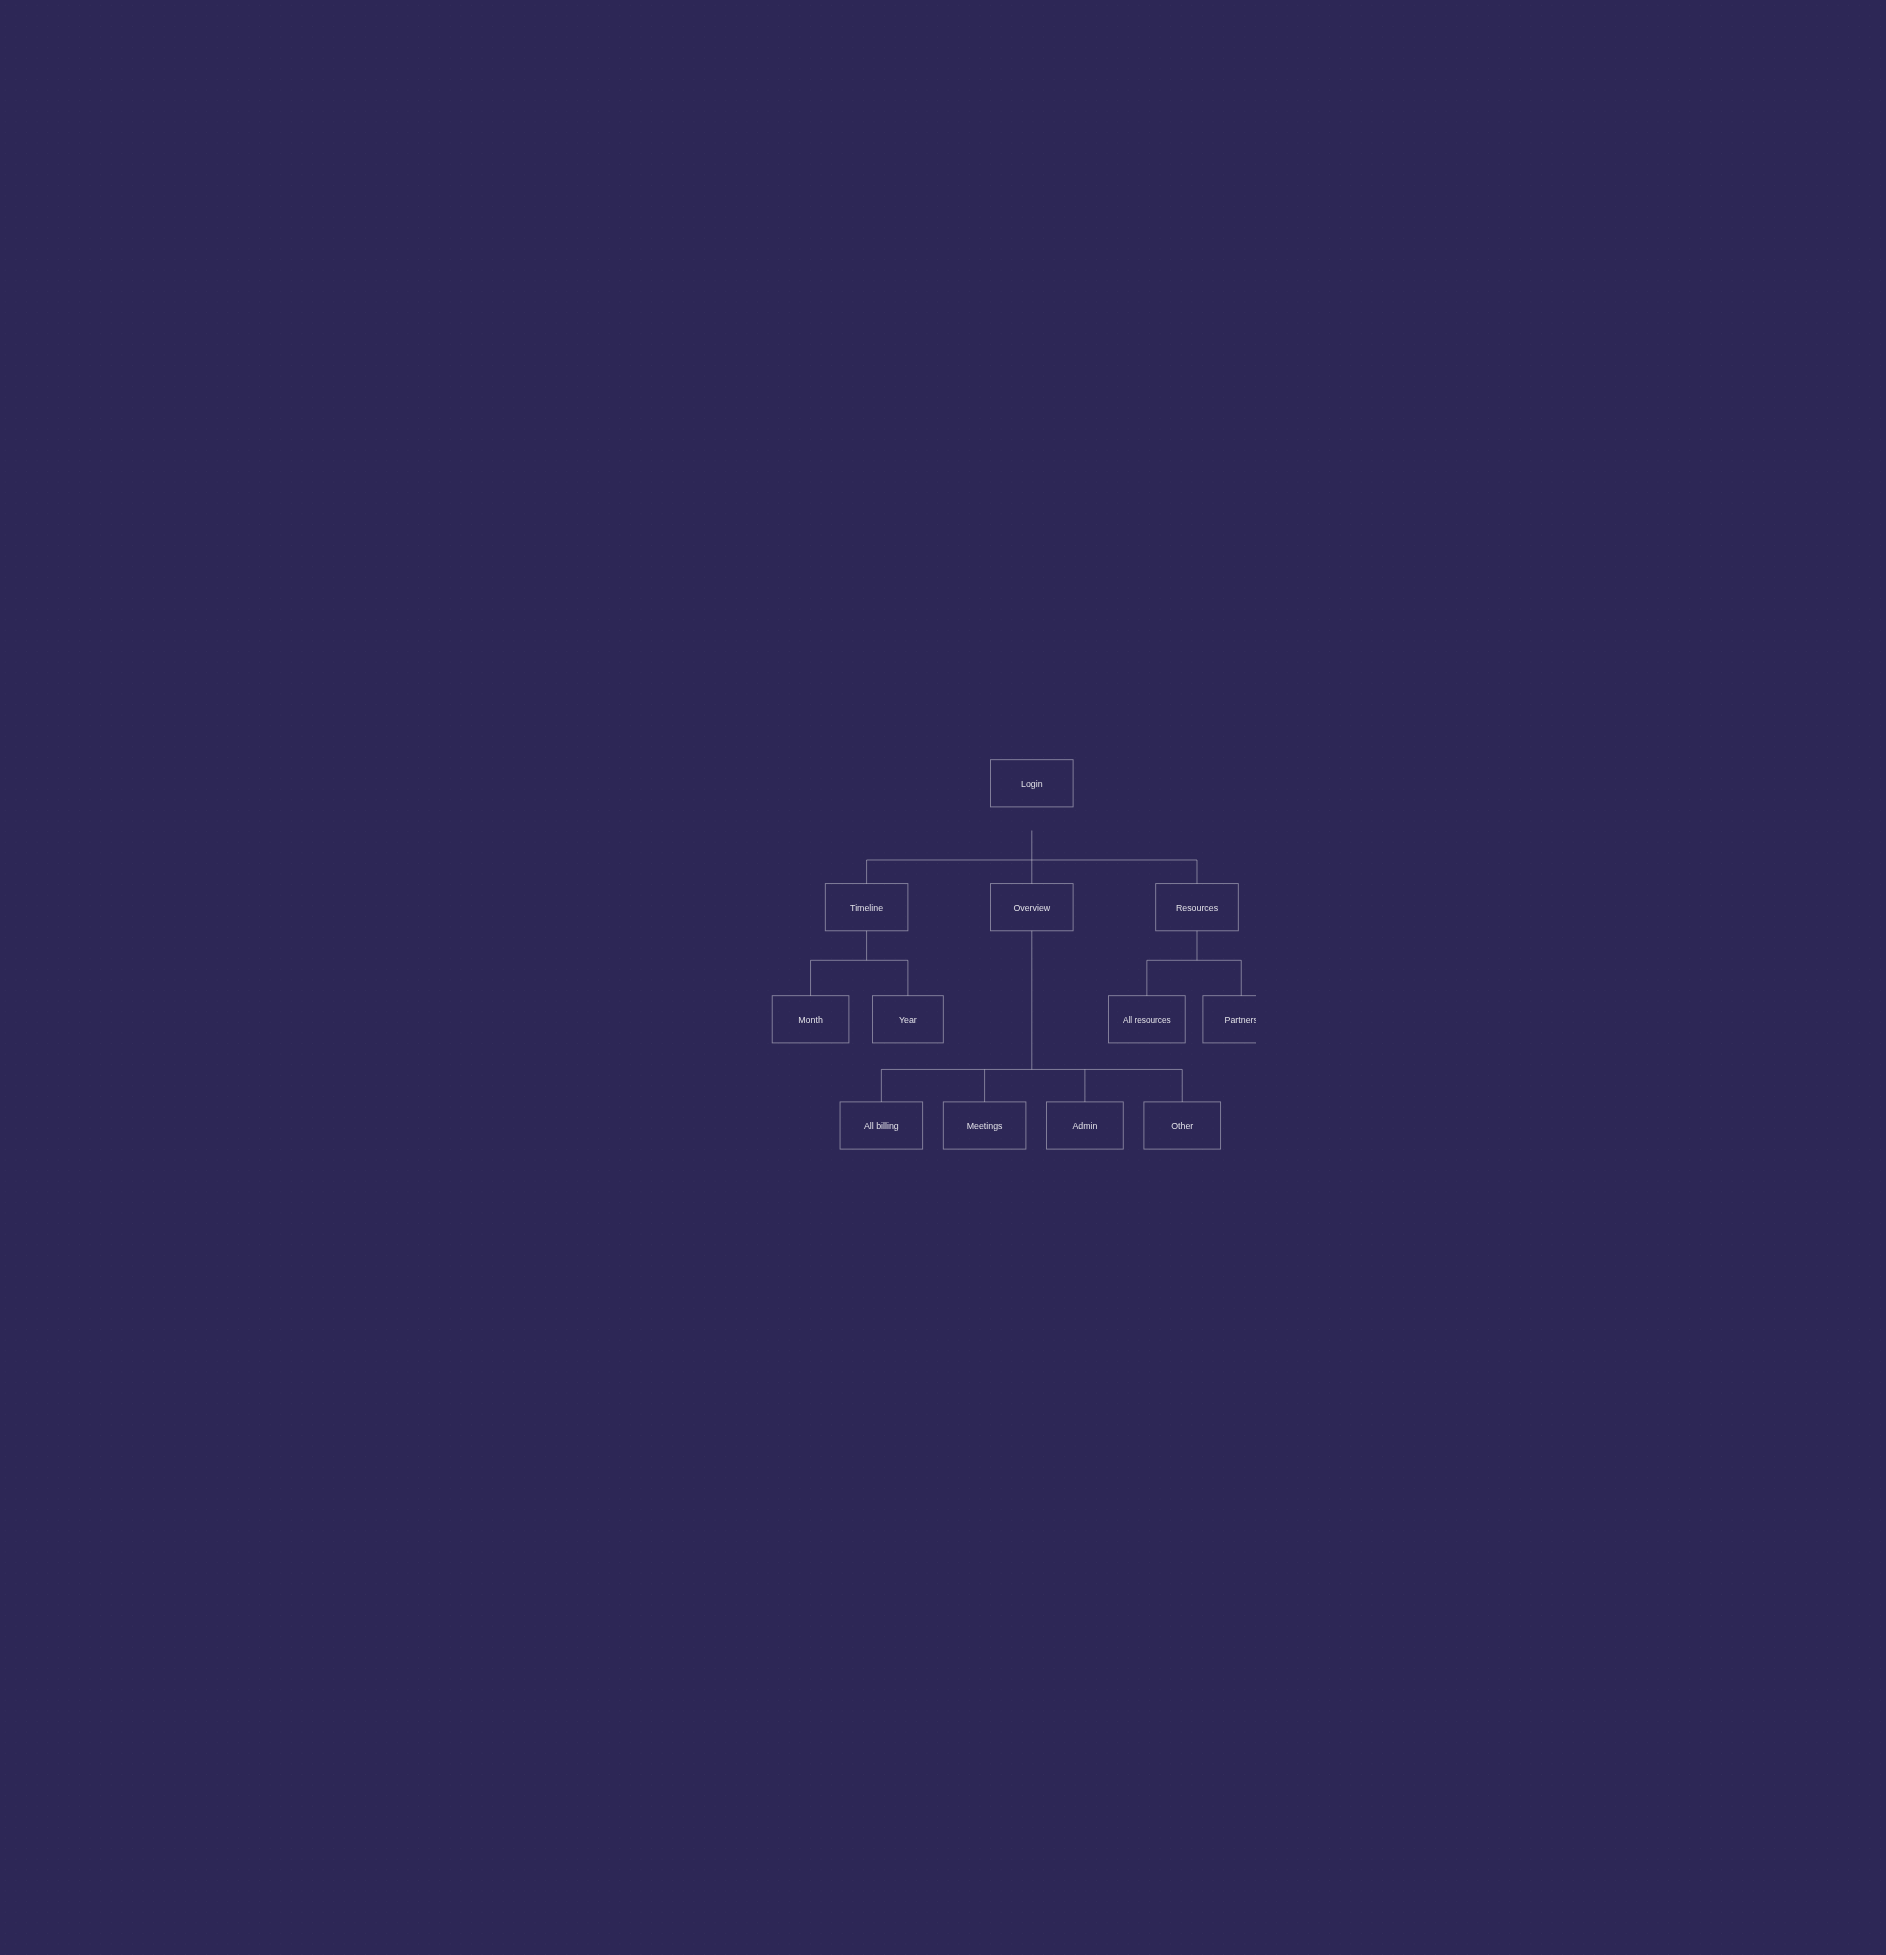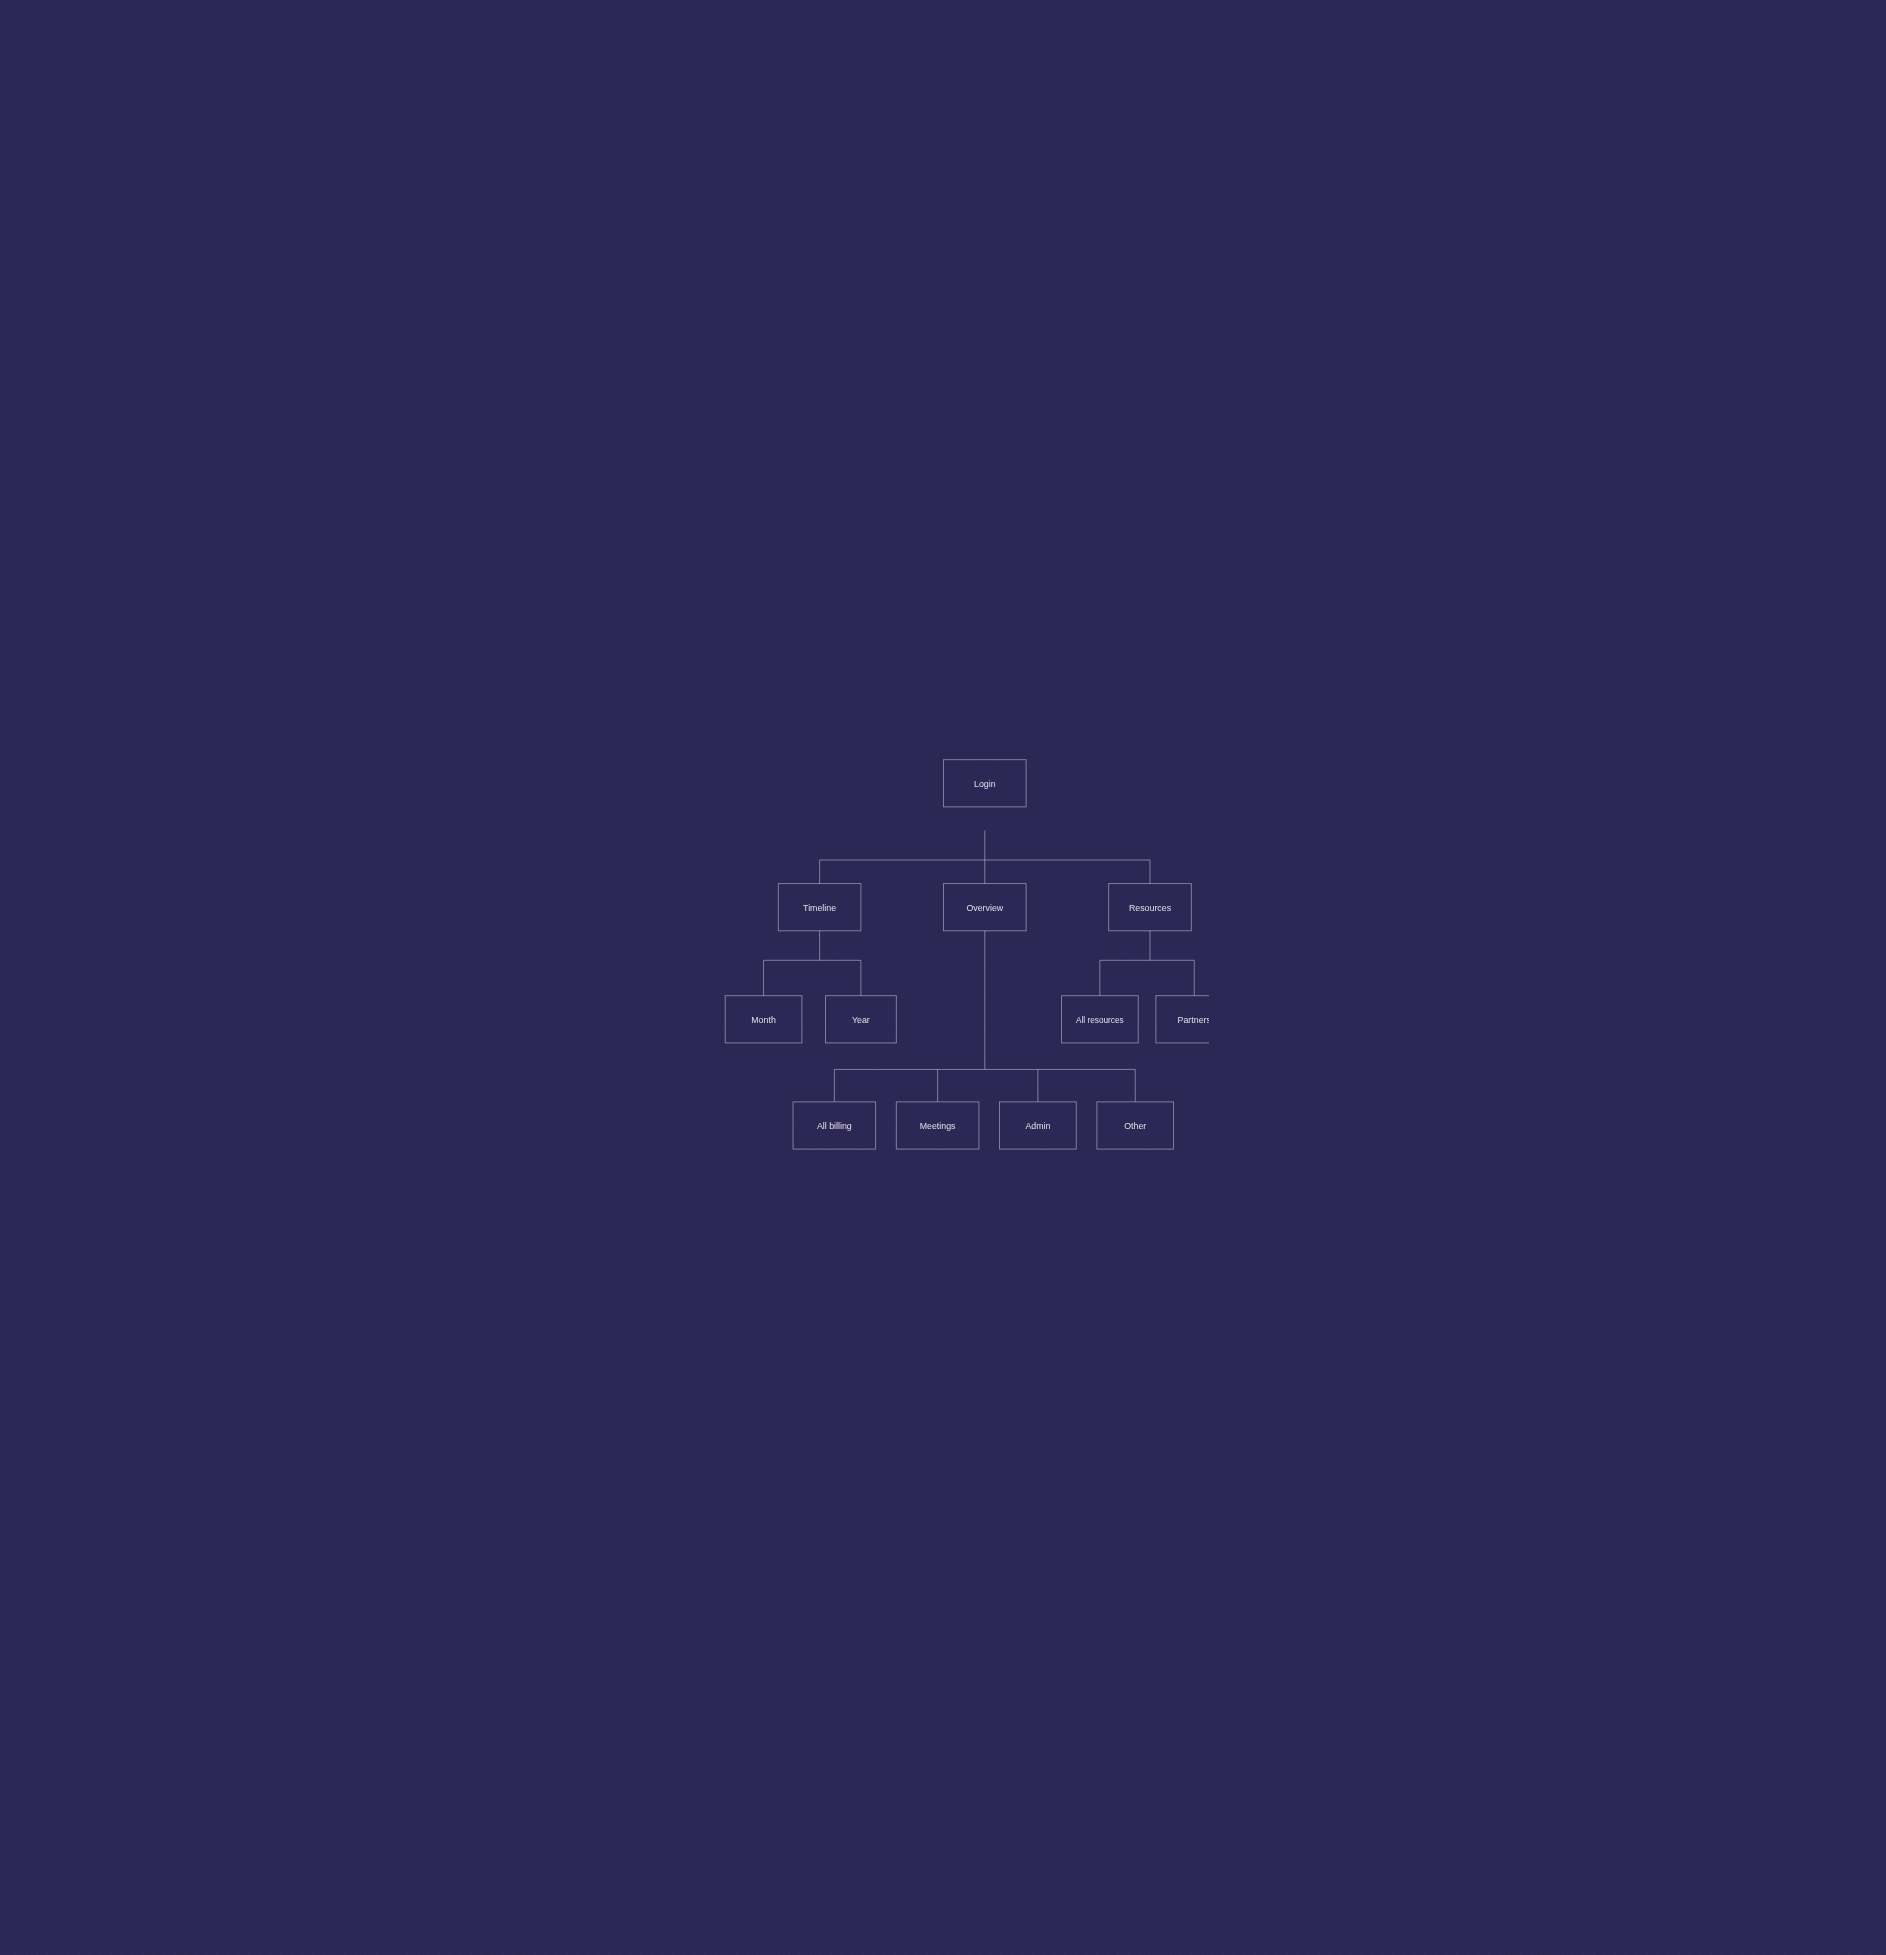--- a/index.html
+++ b/index.html
@@ -16,21 +16,21 @@
       min-height: 100vh;
       display: flex;
       align-items: center;
       justify-content: center;
       font-family: 'Segoe UI', Arial, sans-serif;
     }
 
     .tree-container {
       display: flex;
       flex-direction: column;
-      align-items: center;
+      align-items: flex-end;
       padding: 35px 11.8px;
       width: 100%;
       max-width: 649px;
     }
 
     
     .diagram {
       width: 531px;
       height: 484px;
     }

